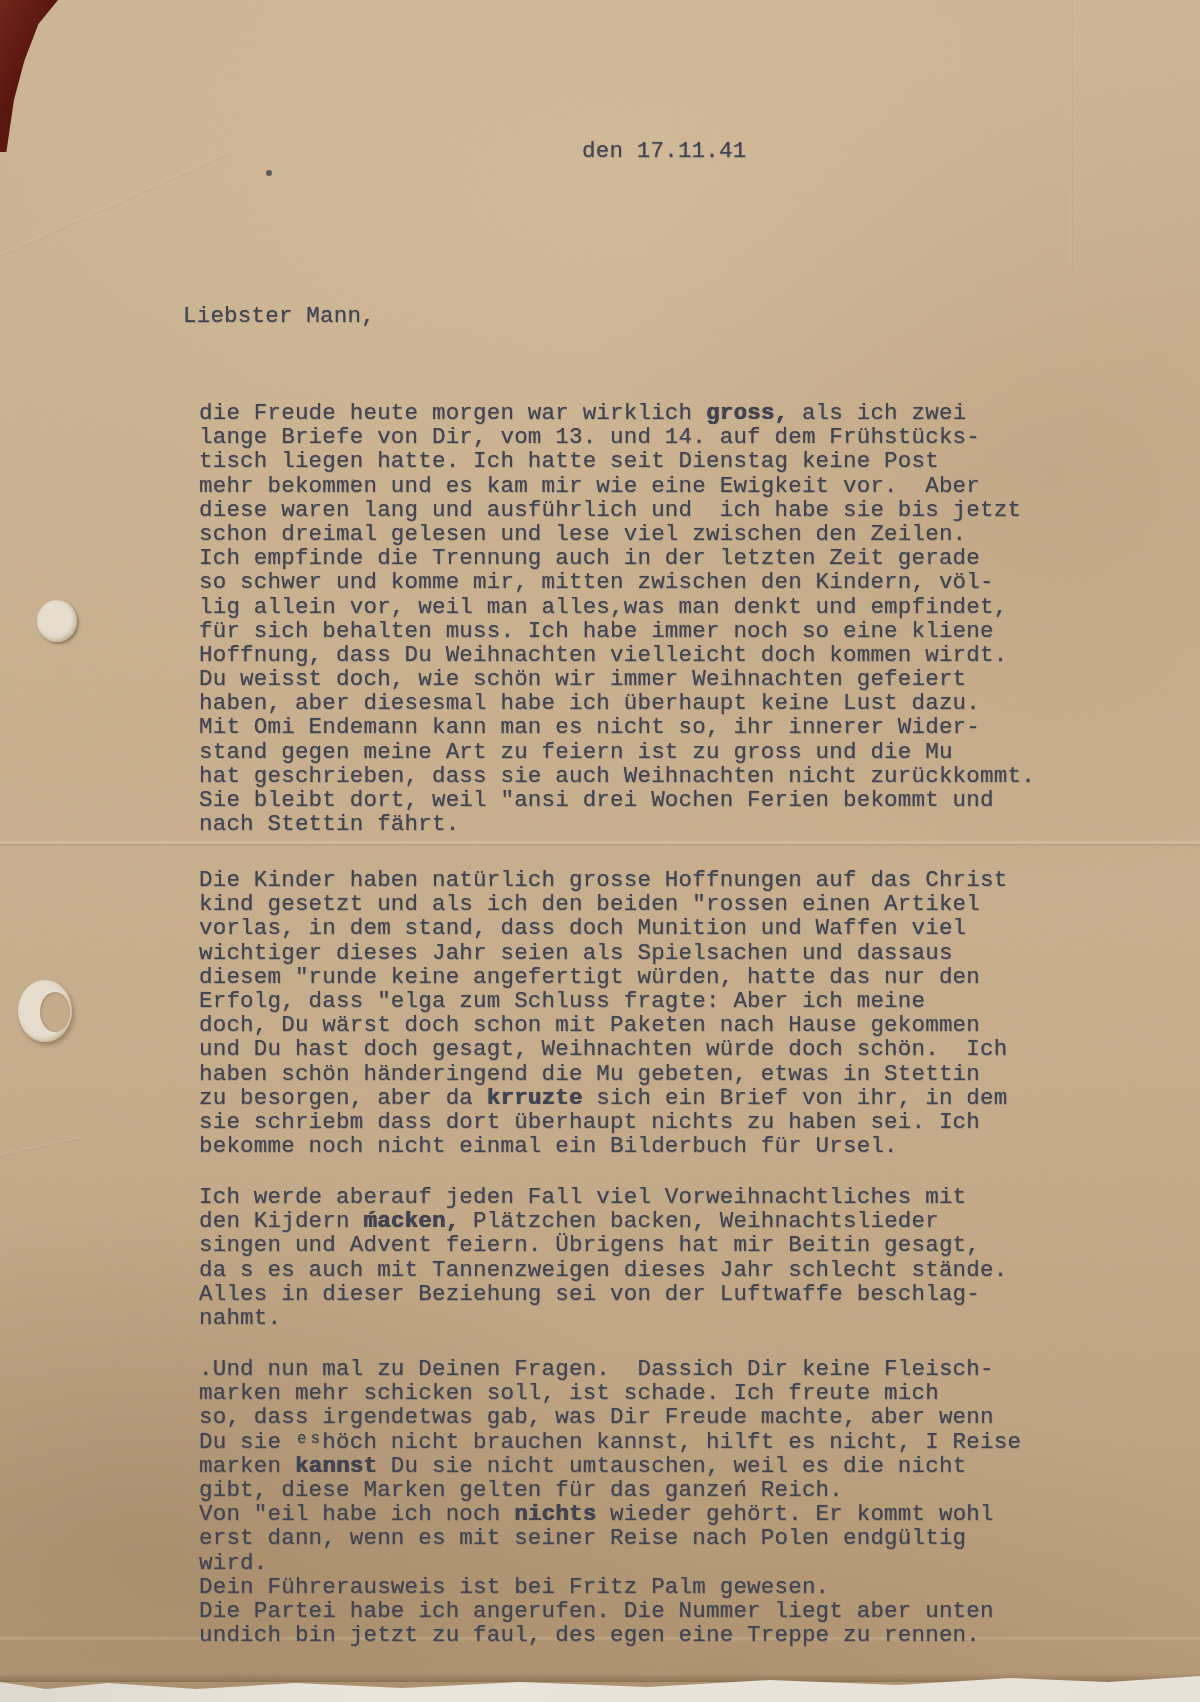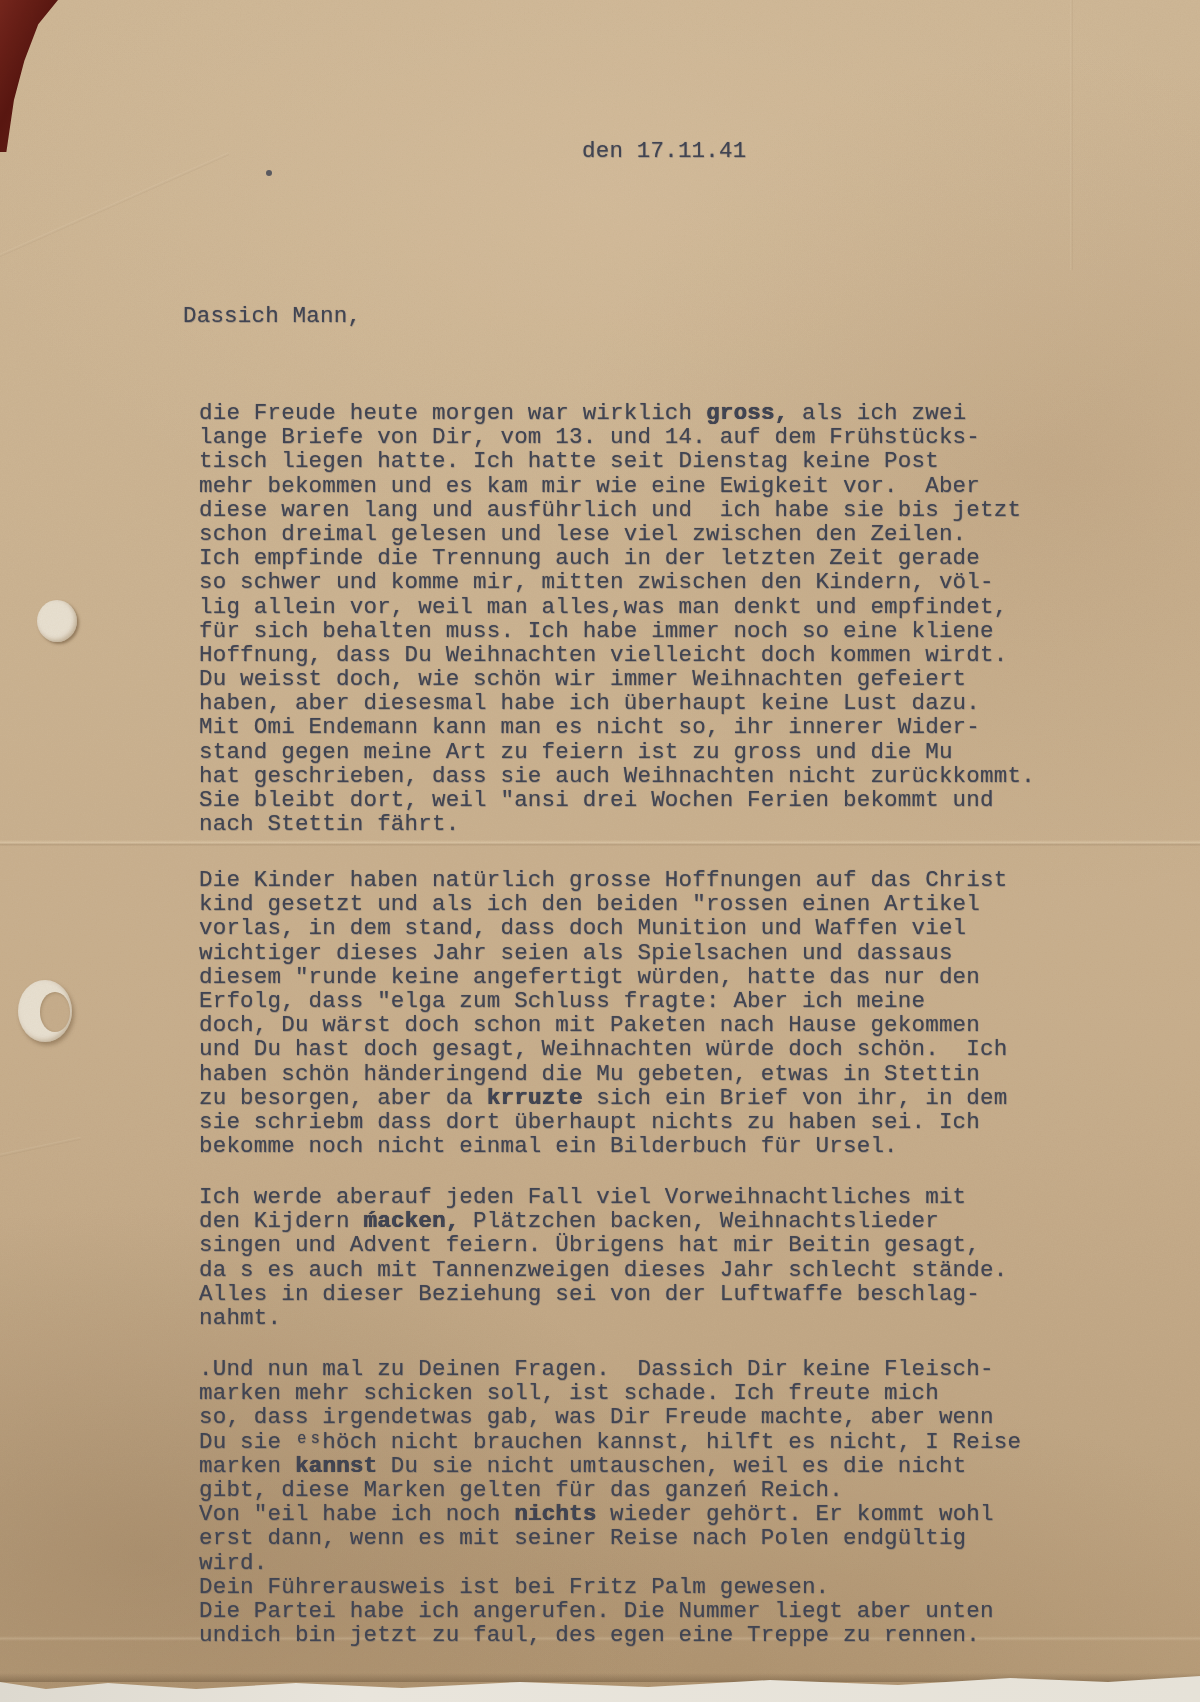--- a/index.html
+++ b/index.html
@@ -68,21 +68,21 @@
 
     <div class="hole hole-1"></div>
     <div class="hole hole-2"></div>
     <div class="hole hole-2-fill"></div>
 
     <div class="speck speck-1"></div>
     <div class="speck speck-2"></div>
 
     <div class="txt" style="left:553px;top:138px;margin-left:29px;">den 17.11.41</div>
 
-    <div class="txt" style="left:183px;top:303px;">Dassich Mann,</div>
+    <div class="txt" style="left:183px;top:303px;">Liebster Mann,</div>
 
     <div>
       <div class="txt para" style="top:401px;"><div class="line">die Freude heute morgen war wirklich <span class="bold">gross,</span> als ich zwei</div><div class="line">lange Briefe von Dir, vom 13. und 14. auf dem Frühstücks-</div><div class="line">tisch liegen hatte. Ich hatte seit Dienstag keine Post</div><div class="line">mehr bekommen und es kam mir wie eine Ewigkeit vor.  Aber</div><div class="line">diese waren lang und ausführlich und  ich habe sie bis jetzt</div><div class="line">schon dreimal gelesen und lese viel zwischen den Zeilen.</div><div class="line">Ich empfinde die Trennung auch in der letzten Zeit gerade</div><div class="line">so schwer und komme mir, mitten zwischen den Kindern, völ-</div><div class="line">lig allein vor, weil man alles,was man denkt und empfindet,</div><div class="line">für sich behalten muss. Ich habe immer noch so eine kliene</div><div class="line">Hoffnung, dass Du Weihnachten vielleicht doch kommen wirdt.</div><div class="line">Du weisst doch, wie schön wir immer Weihnachten gefeiert</div><div class="line">haben, aber diesesmal habe ich überhaupt keine Lust dazu.</div><div class="line">Mit Omi Endemann kann man es nicht so, ihr innerer Wider-</div><div class="line">stand gegen meine Art zu feiern ist zu gross und die Mu</div><div class="line">hat geschrieben, dass sie auch Weihnachten nicht zurückkommt.</div><div class="line">Sie bleibt dort, weil "ansi drei Wochen Ferien bekommt und</div><div class="line">nach Stettin fährt.</div></div>
       <div class="txt para" style="top:868px;"><div class="line">Die Kinder haben natürlich grosse Hoffnungen auf das Christ</div><div class="line">kind gesetzt und als ich den beiden "rossen einen Artikel</div><div class="line">vorlas, in dem stand, dass doch Munition und Waffen viel</div><div class="line">wichtiger dieses Jahr seien als Spielsachen und dassaus</div><div class="line">diesem "runde keine angefertigt würden, hatte das nur den</div><div class="line">Erfolg, dass "elga zum Schluss fragte: Aber ich meine</div><div class="line">doch, Du wärst doch schon mit Paketen nach Hause gekommen</div><div class="line">und Du hast doch gesagt, Weihnachten würde doch schön.  Ich</div><div class="line">haben schön händeringend die Mu gebeten, etwas in Stettin</div><div class="line">zu besorgen, aber da <span class="bold">krruzte</span> sich ein Brief von ihr, in dem</div><div class="line">sie schriebm dass dort überhaupt nichts zu haben sei. Ich</div><div class="line">bekomme noch nicht einmal ein Bilderbuch für Ursel.</div></div>
       <div class="txt para" style="top:1185px;"><div class="line">Ich werde aberauf jeden Fall viel Vorweihnachtliches mit</div><div class="line">den Kijdern <span class="bold">ḿacken,</span> Plätzchen backen, Weihnachtslieder</div><div class="line">singen und Advent feiern. Übrigens hat mir Beitin gesagt,</div><div class="line">da s es auch mit Tannenzweigen dieses Jahr schlecht stände.</div><div class="line">Alles in dieser Beziehung sei von der Luftwaffe beschlag-</div><div class="line">nahmt.</div></div>
       <div class="txt para" style="top:1357px;"><div class="line">.Und nun mal zu Deinen Fragen.  Dassich Dir keine Fleisch-</div><div class="line">marken mehr schicken soll, ist schade. Ich freute mich</div><div class="line">so, dass irgendetwas gab, was Dir Freude machte, aber wenn</div><div class="line">Du sie ᵉˢhöch nicht brauchen kannst, hilft es nicht, I Reise</div><div class="line">marken <span class="bold">kannst</span> Du sie nicht umtauschen, weil es die nicht</div><div class="line">gibt, diese Marken gelten für das ganzeń Reich.</div><div class="line">Von "eil habe ich noch <span class="bold">nichts</span> wieder gehört. Er kommt wohl</div><div class="line">erst dann, wenn es mit seiner Reise nach Polen endgültig</div><div class="line">wird.</div><div class="line">Dein Führerausweis ist bei Fritz Palm gewesen.</div><div class="line">Die Partei habe ich angerufen. Die Nummer liegt aber unten</div><div class="line">undich bin jetzt zu faul, des egen eine Treppe zu rennen.</div></div>
     </div>
 
     <svg class="grain" xmlns="http://www.w3.org/2000/svg" width="1200" height="1690">
       <filter id="paperNoise">

